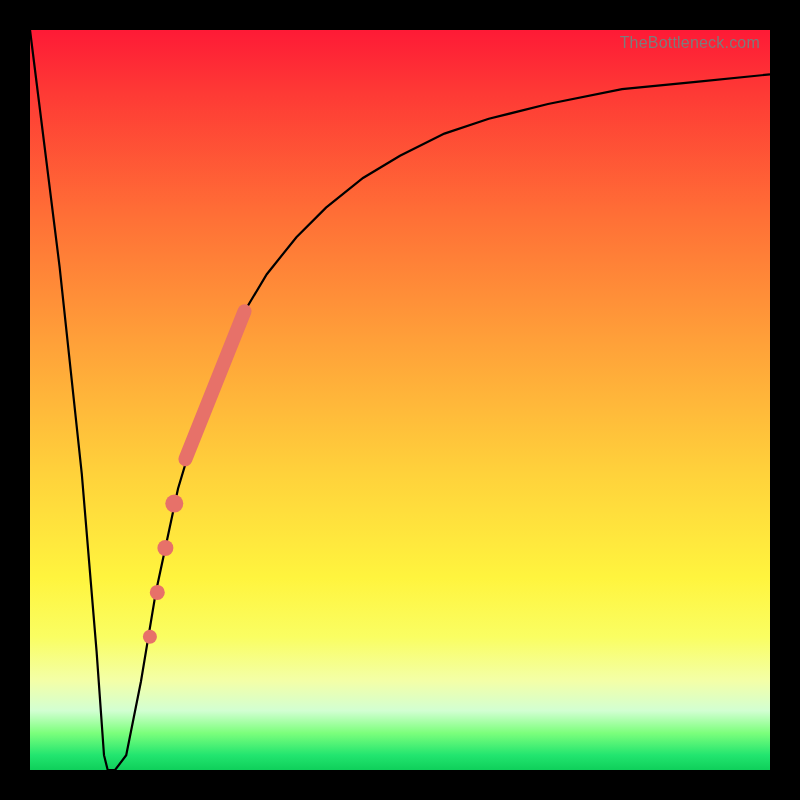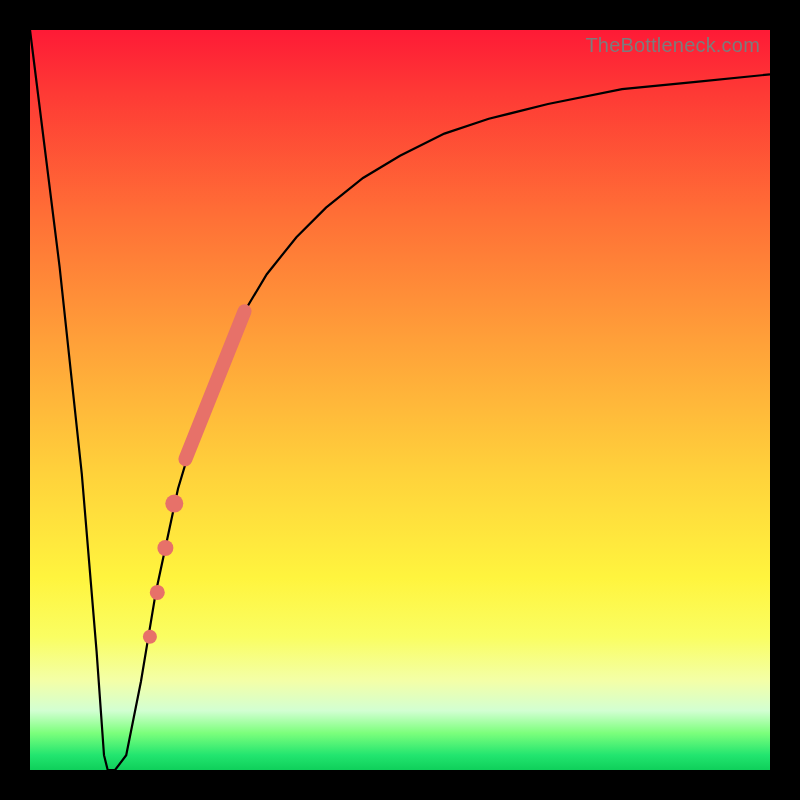--- a/index.html
+++ b/index.html
@@ -37,21 +37,21 @@
       #7cff7c 95%,
       #22e56f 98%,
       #0fcf5a 100%
     );
   }
   .watermark {
     position: absolute;
     top: 4px;
     right: 10px;
     color: #7c7c7c;
-    font-size: 20px;
+    font-size: 16px;
     letter-spacing: 0.2px;
     font-weight: 400;
     white-space: nowrap;
     pointer-events: none;
     text-align: right;
   }
   svg.curve {
     position: absolute;
     inset: 0;
     width: 740px;

